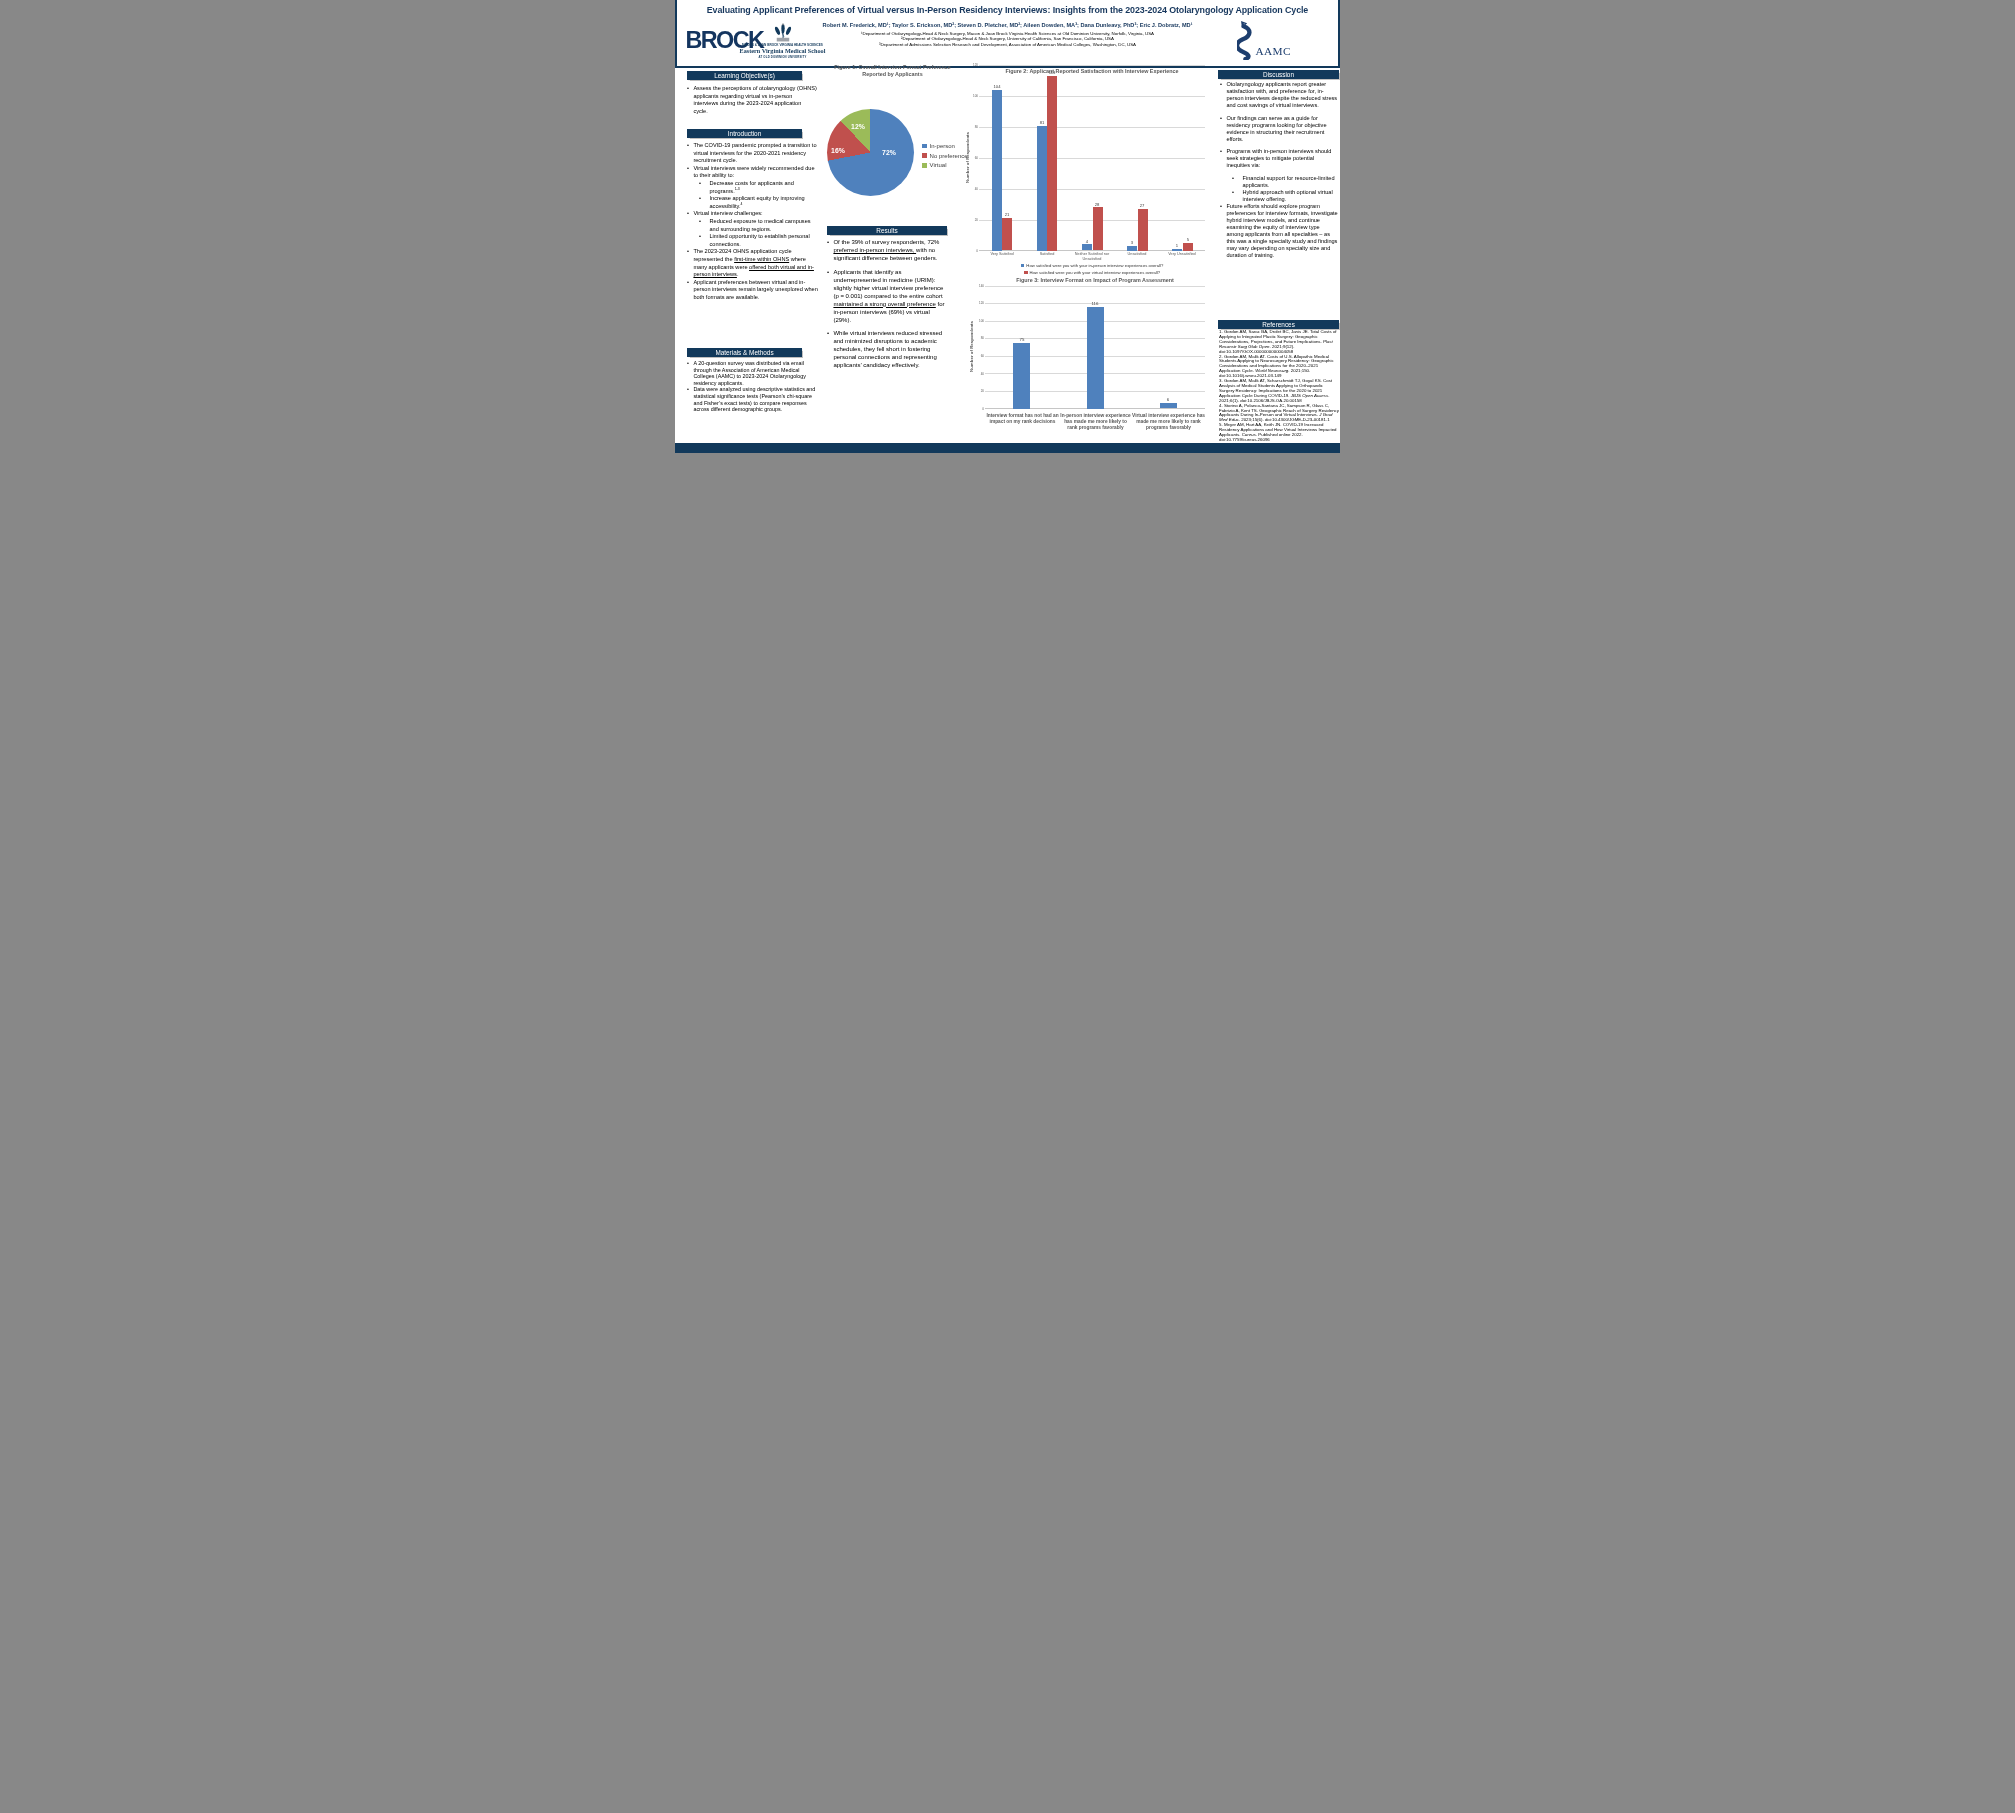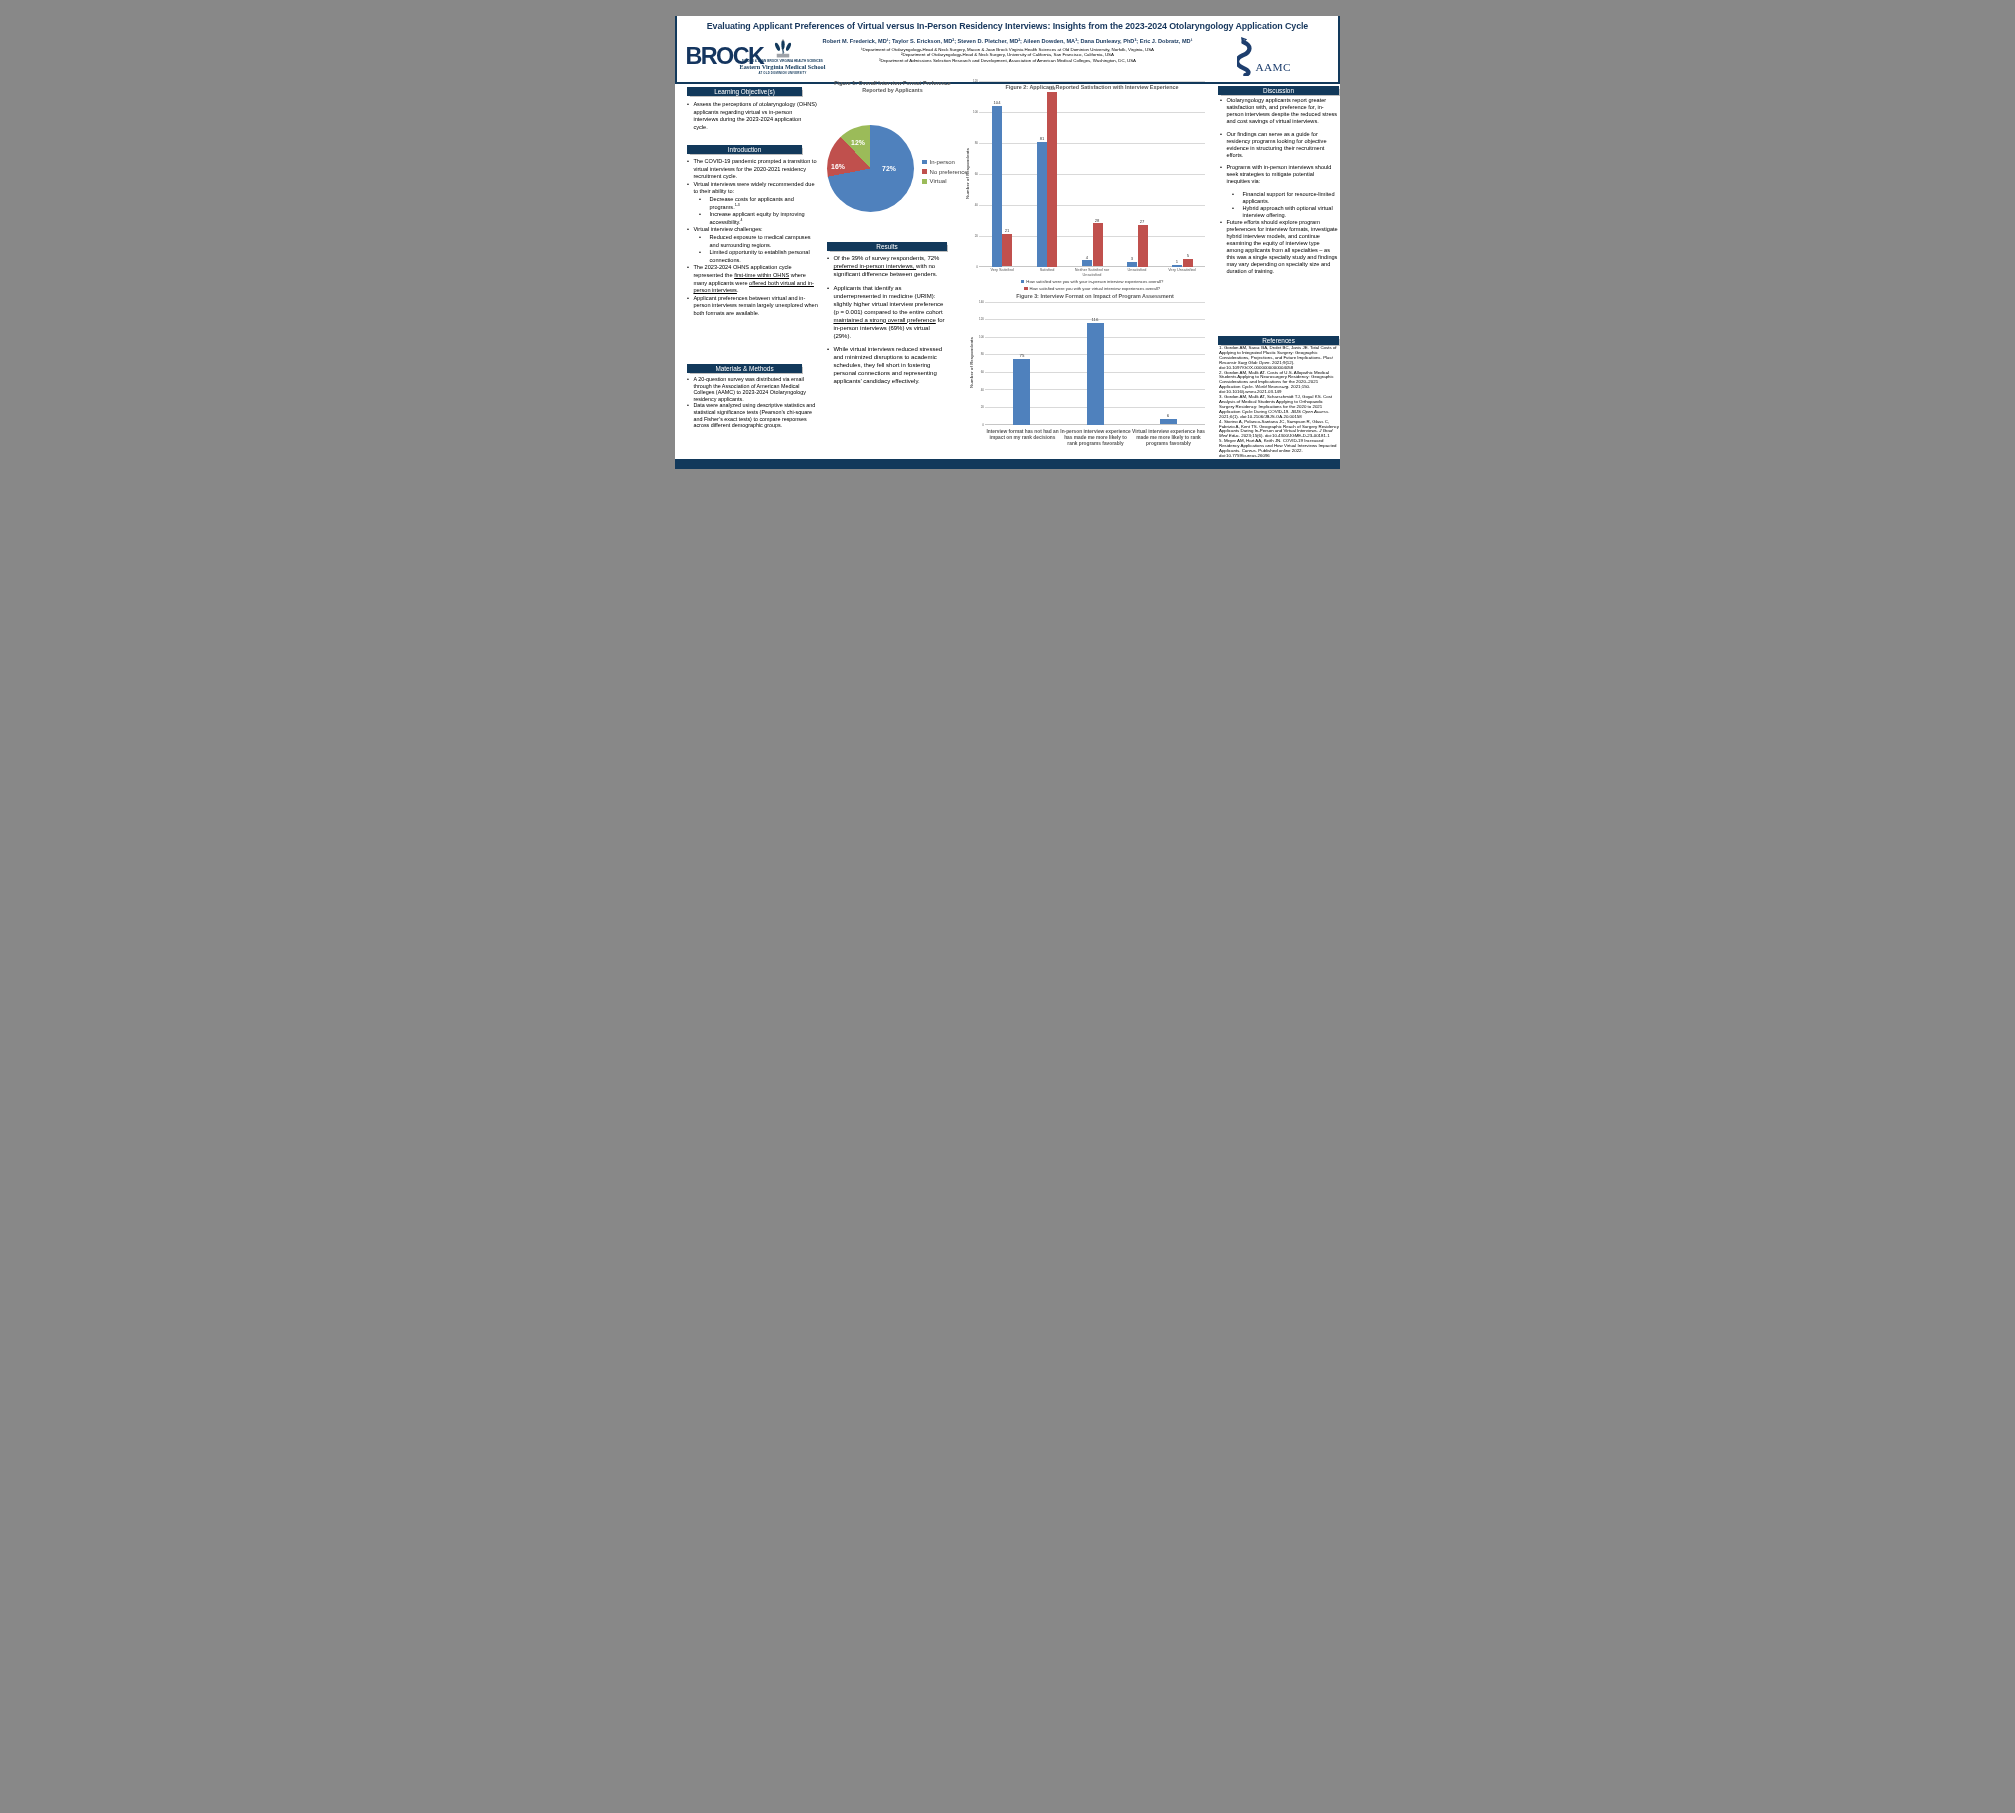--- a/index.html
+++ b/index.html
@@ -1,17 +1,17 @@
 <!DOCTYPE html>
 <html style="font-size:6.4px"><head>
 <meta charset="utf-8">
 <style>
   html,body{margin:0;padding:0;background:#888;}
   .poster{position:relative;width:665px;height:453px;background:#fff;
-          font-family:"Liberation Sans",sans-serif;color:#000;overflow:hidden;margin:16px auto;}
+          font-family:"Liberation Sans",sans-serif;color:#000;overflow:hidden;margin:0 auto;}
   .abs{position:absolute;}
 
   
   #title{position:absolute;left:6px;top:4.8px;width:653px;text-align:center;
          font-size:8.9px;font-weight:700;color:#17375D;letter-spacing:-0.1px;white-space:nowrap;}
   #authors{position:absolute;left:8px;top:22px;width:649px;text-align:center;
            font-size:5.6px;font-weight:700;color:#17375D;white-space:nowrap;}
   #affils{position:absolute;left:8px;top:31px;width:649px;text-align:center;
           font-size:4.4px;line-height:5.4px;color:#000;}
   #ucsf{position:absolute;left:10.5px;top:26.6px;font-size:23.4px;font-weight:800;

